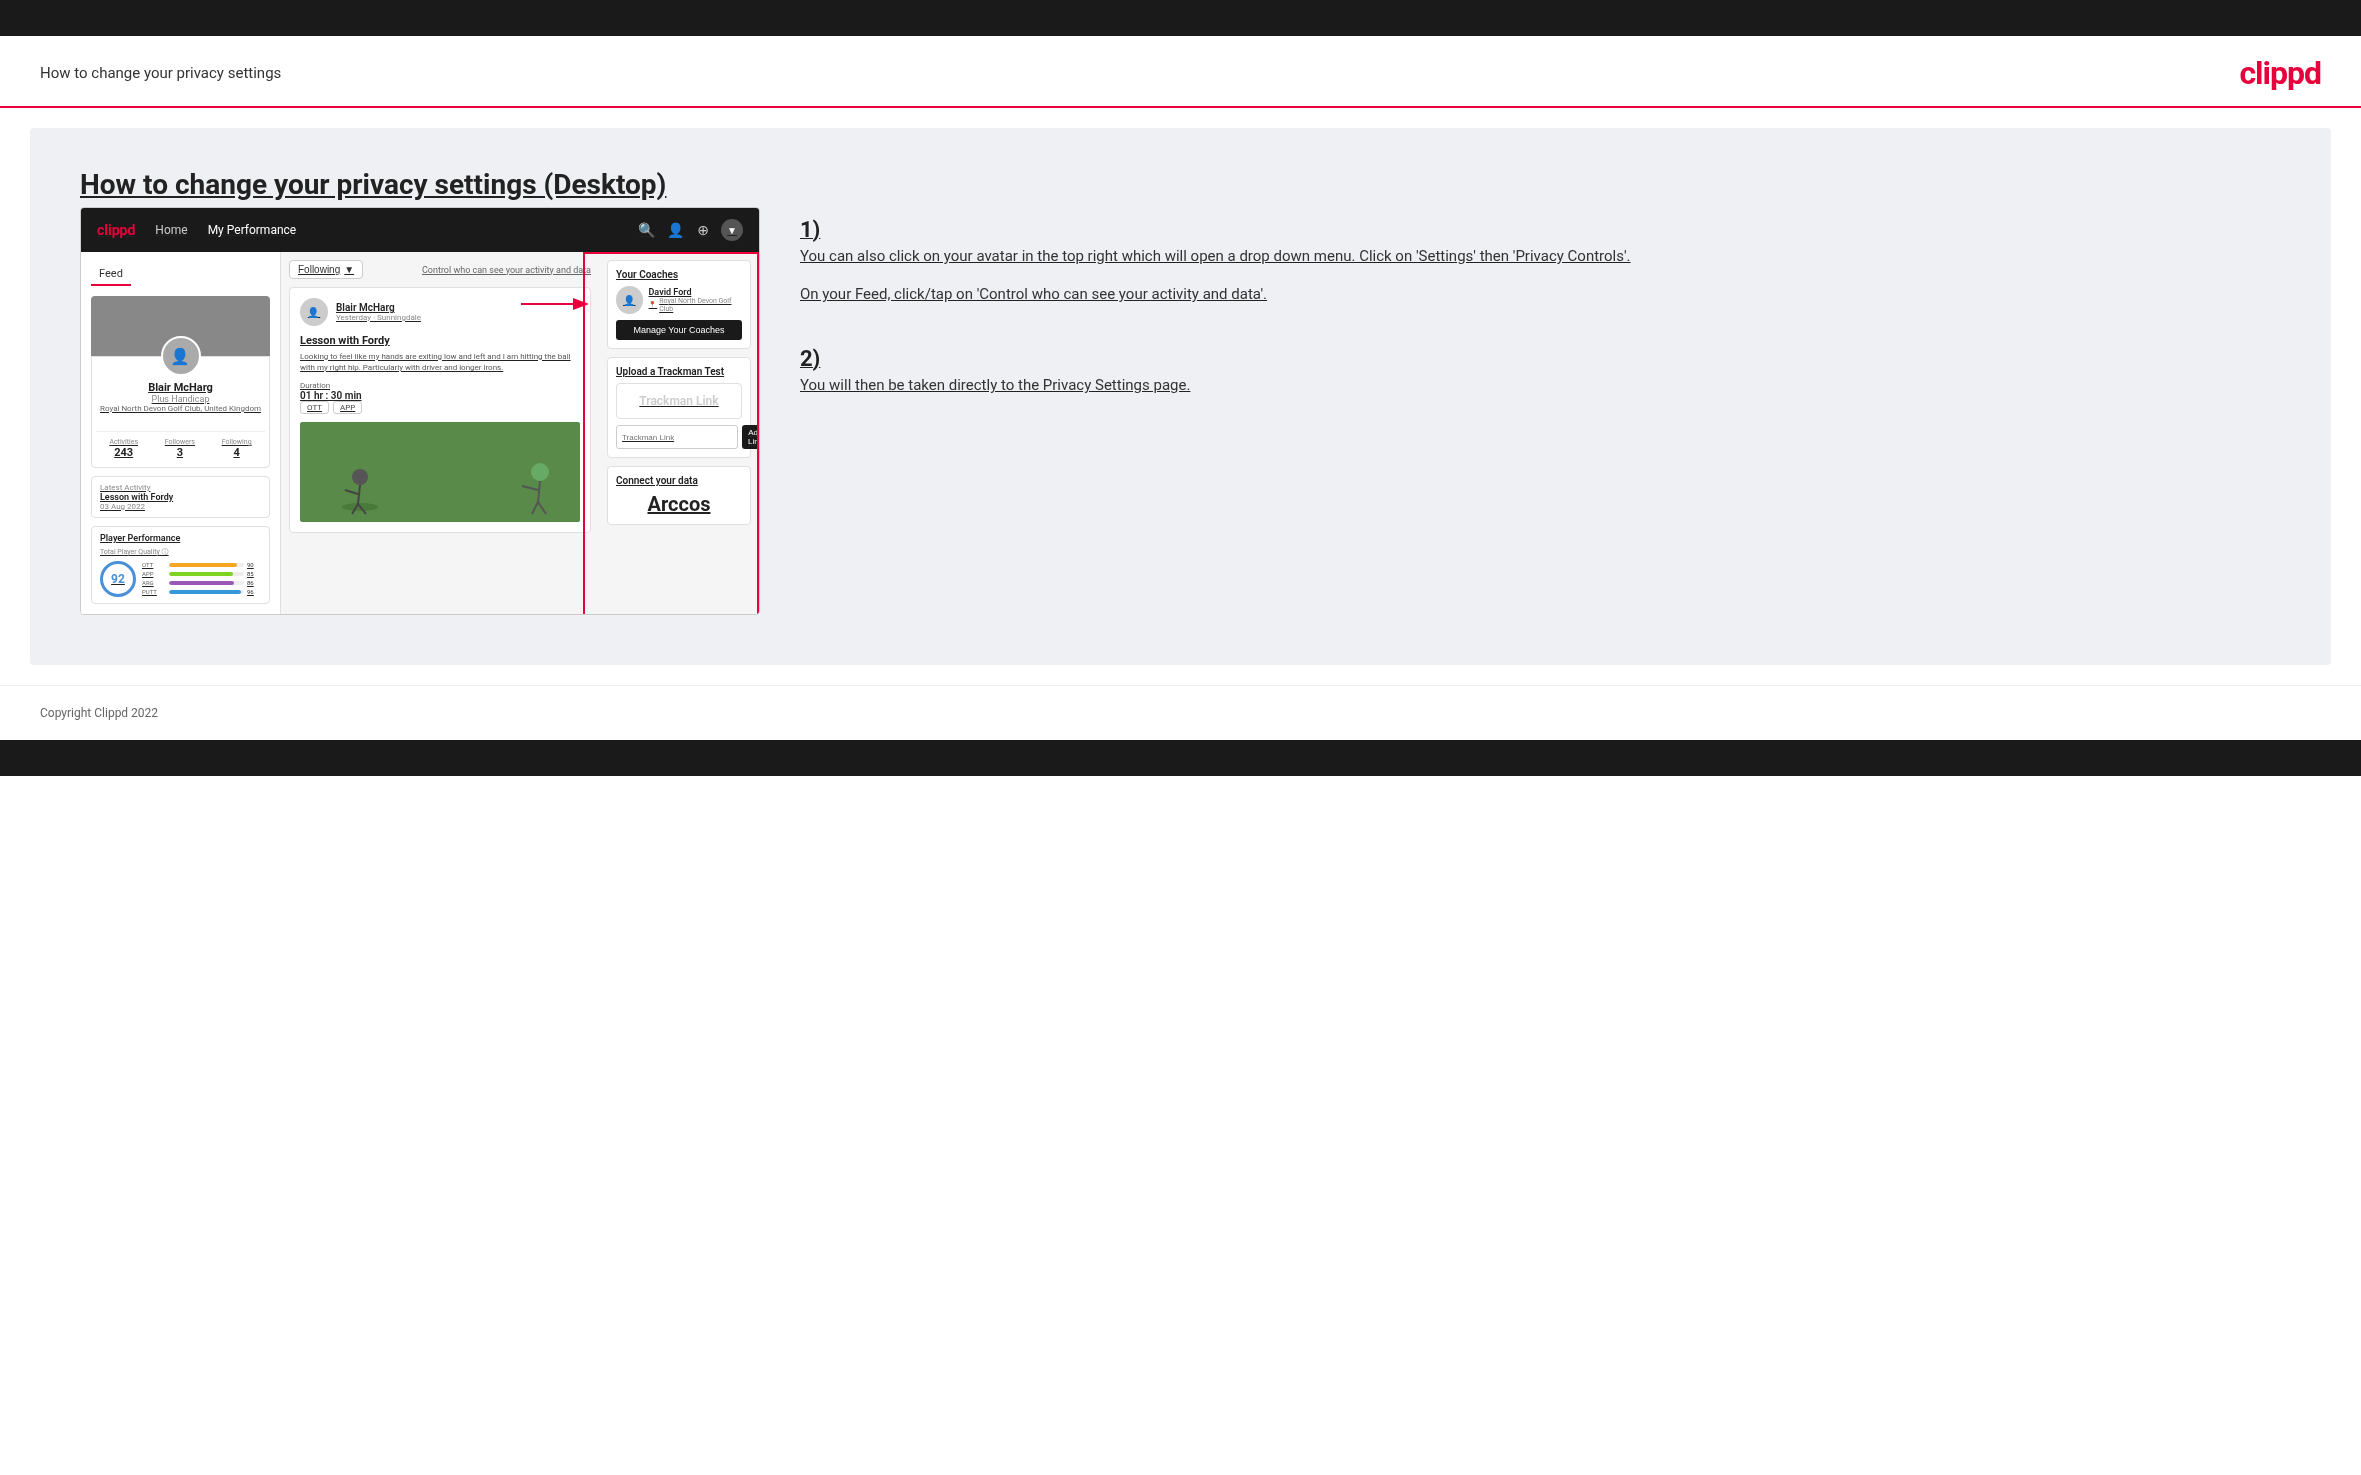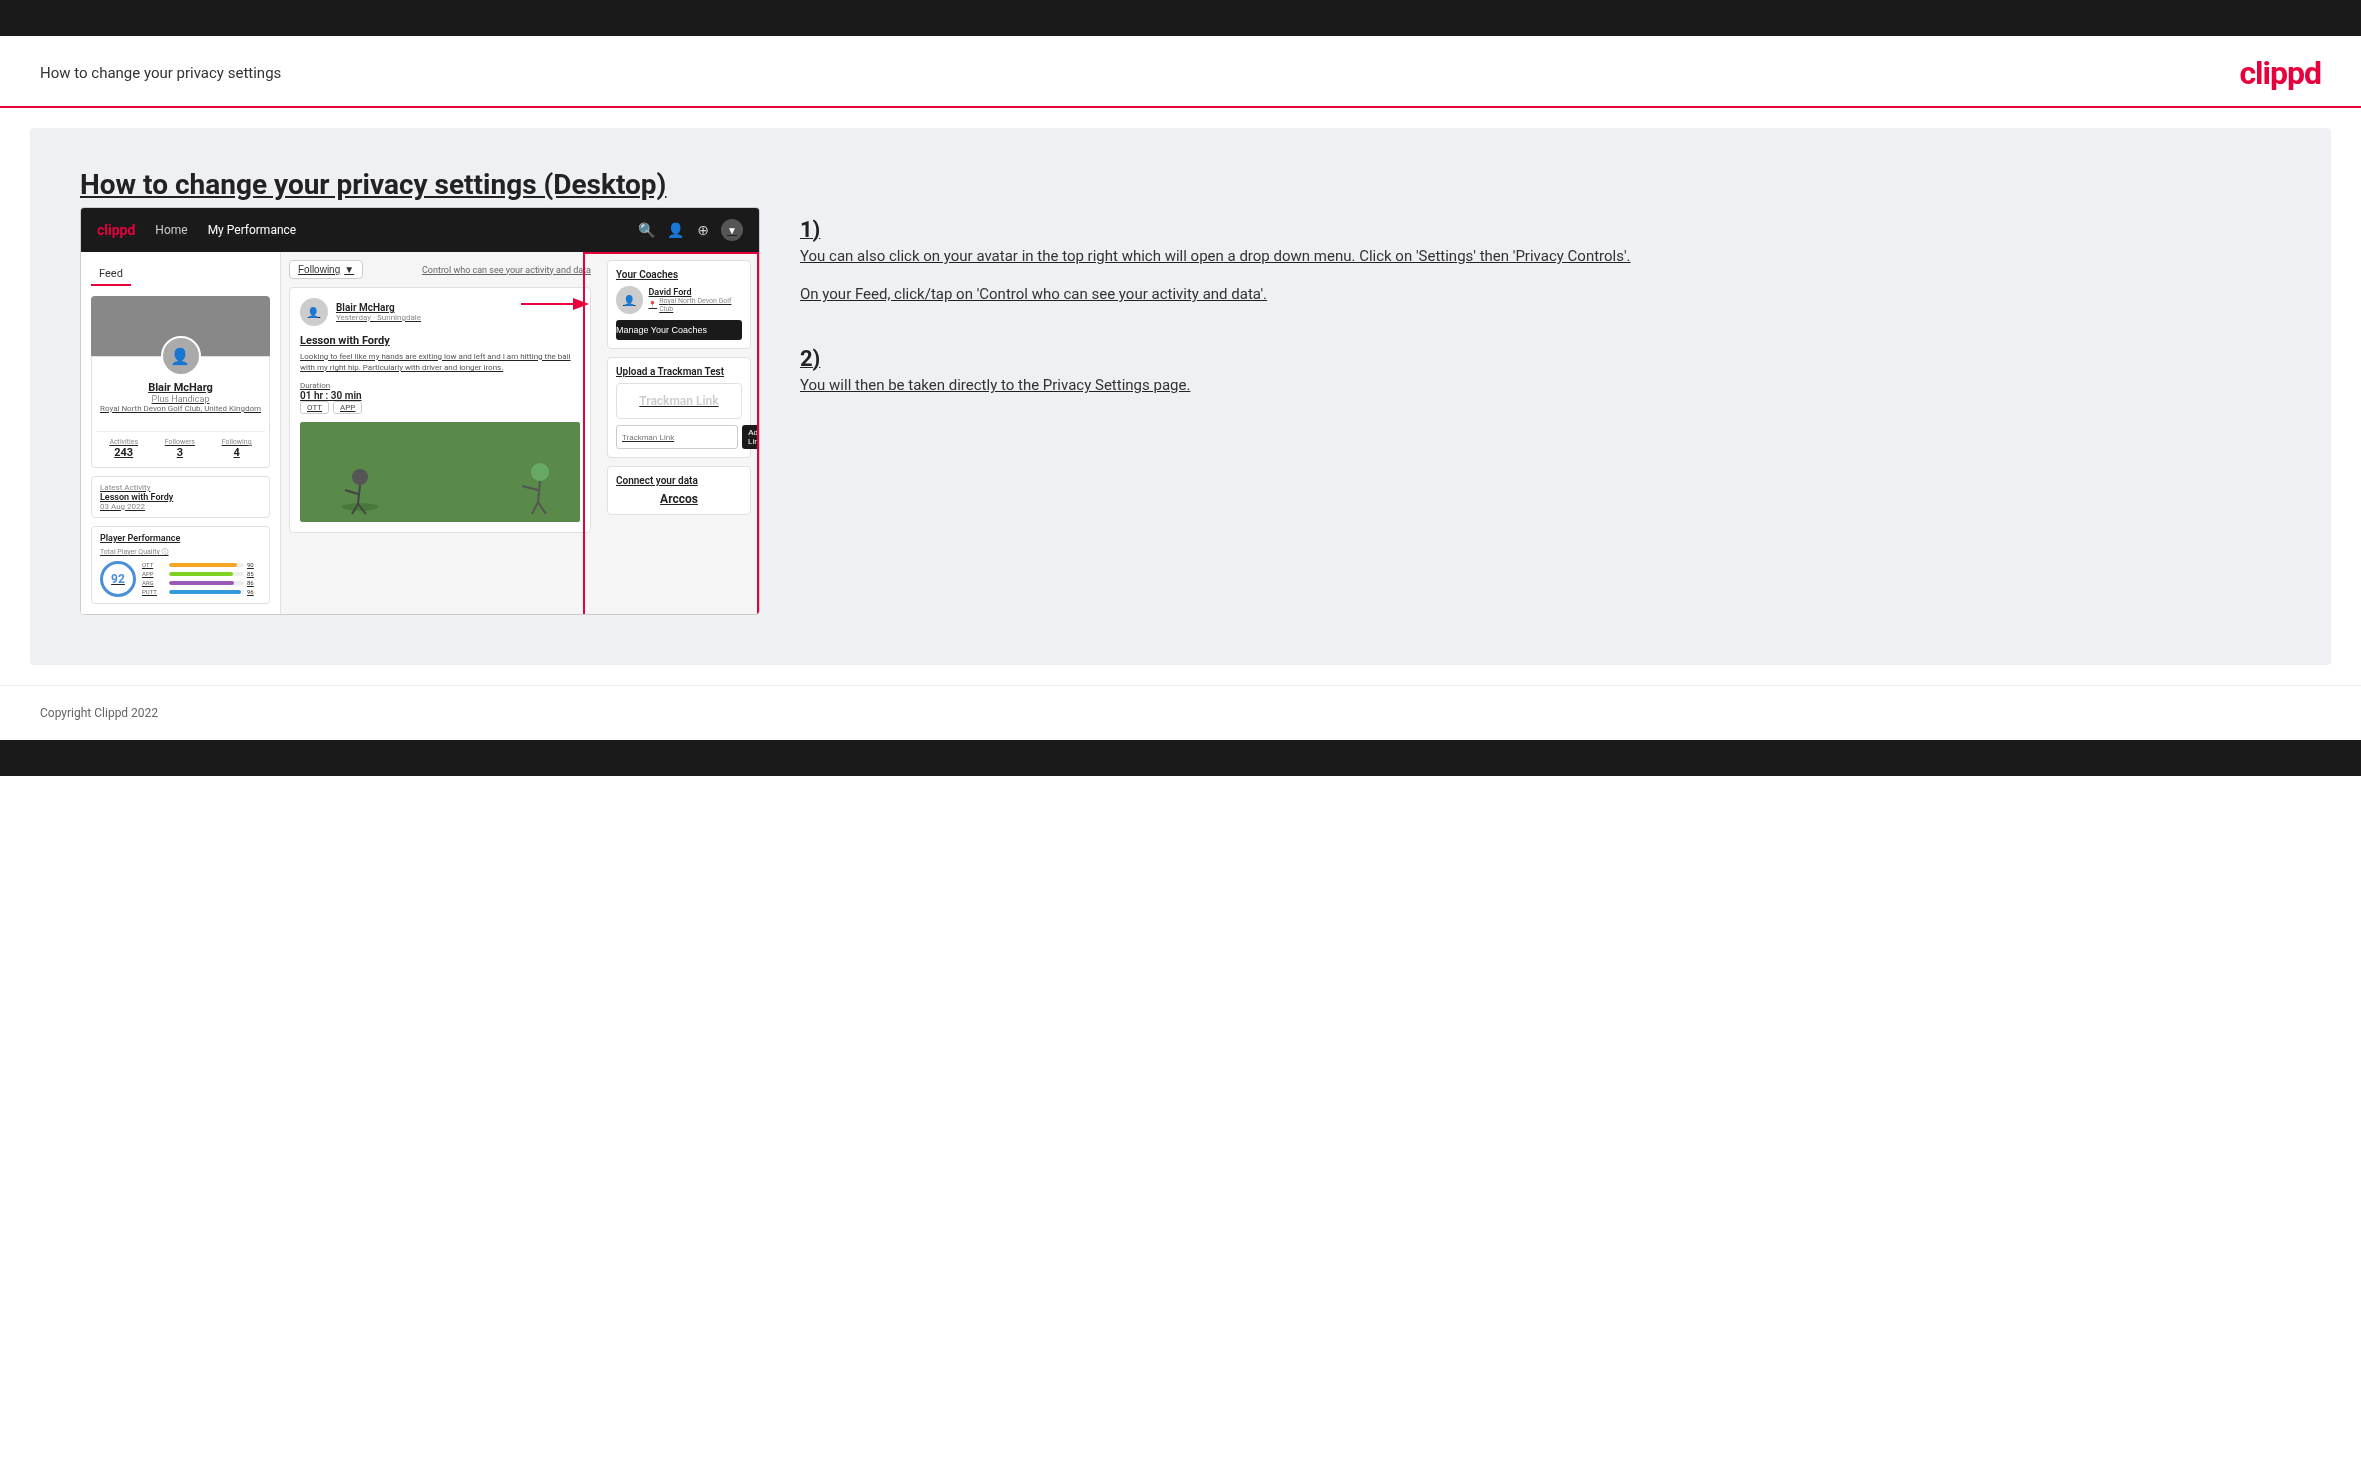--- a/index.html
+++ b/index.html
@@ -500,23 +500,23 @@
       gap: 2px;
     }
 
     .manage-coaches-btn {
       display: block;
       width: 100%;
       background: #1a1a1a;
       color: #fff;
       border: none;
       border-radius: 3px;
-      padding: 5px 0;
+      padding: 5px 6px;
       font-size: 9px;
-      text-align: left;
+      text-align: center;
       cursor: pointer;
     }
 
     .trackman-card {
       background: #fff;
       border: 1px solid #e0e0e0;
       border-radius: 4px;
       padding: 8px;
     }
 
@@ -570,21 +570,21 @@
     }
 
     .connect-title {
       font-size: 10px;
       font-weight: 600;
       color: #222;
       margin-bottom: 6px;
     }
 
     .connect-brand {
-      font-size: 12px;
+      font-size: 20px;
       font-weight: 700;
       color: #222;
       text-align: center;
     }
 
     
     .red-box-overlay {
       position: absolute;
       top: 44px;
       right: 0;

